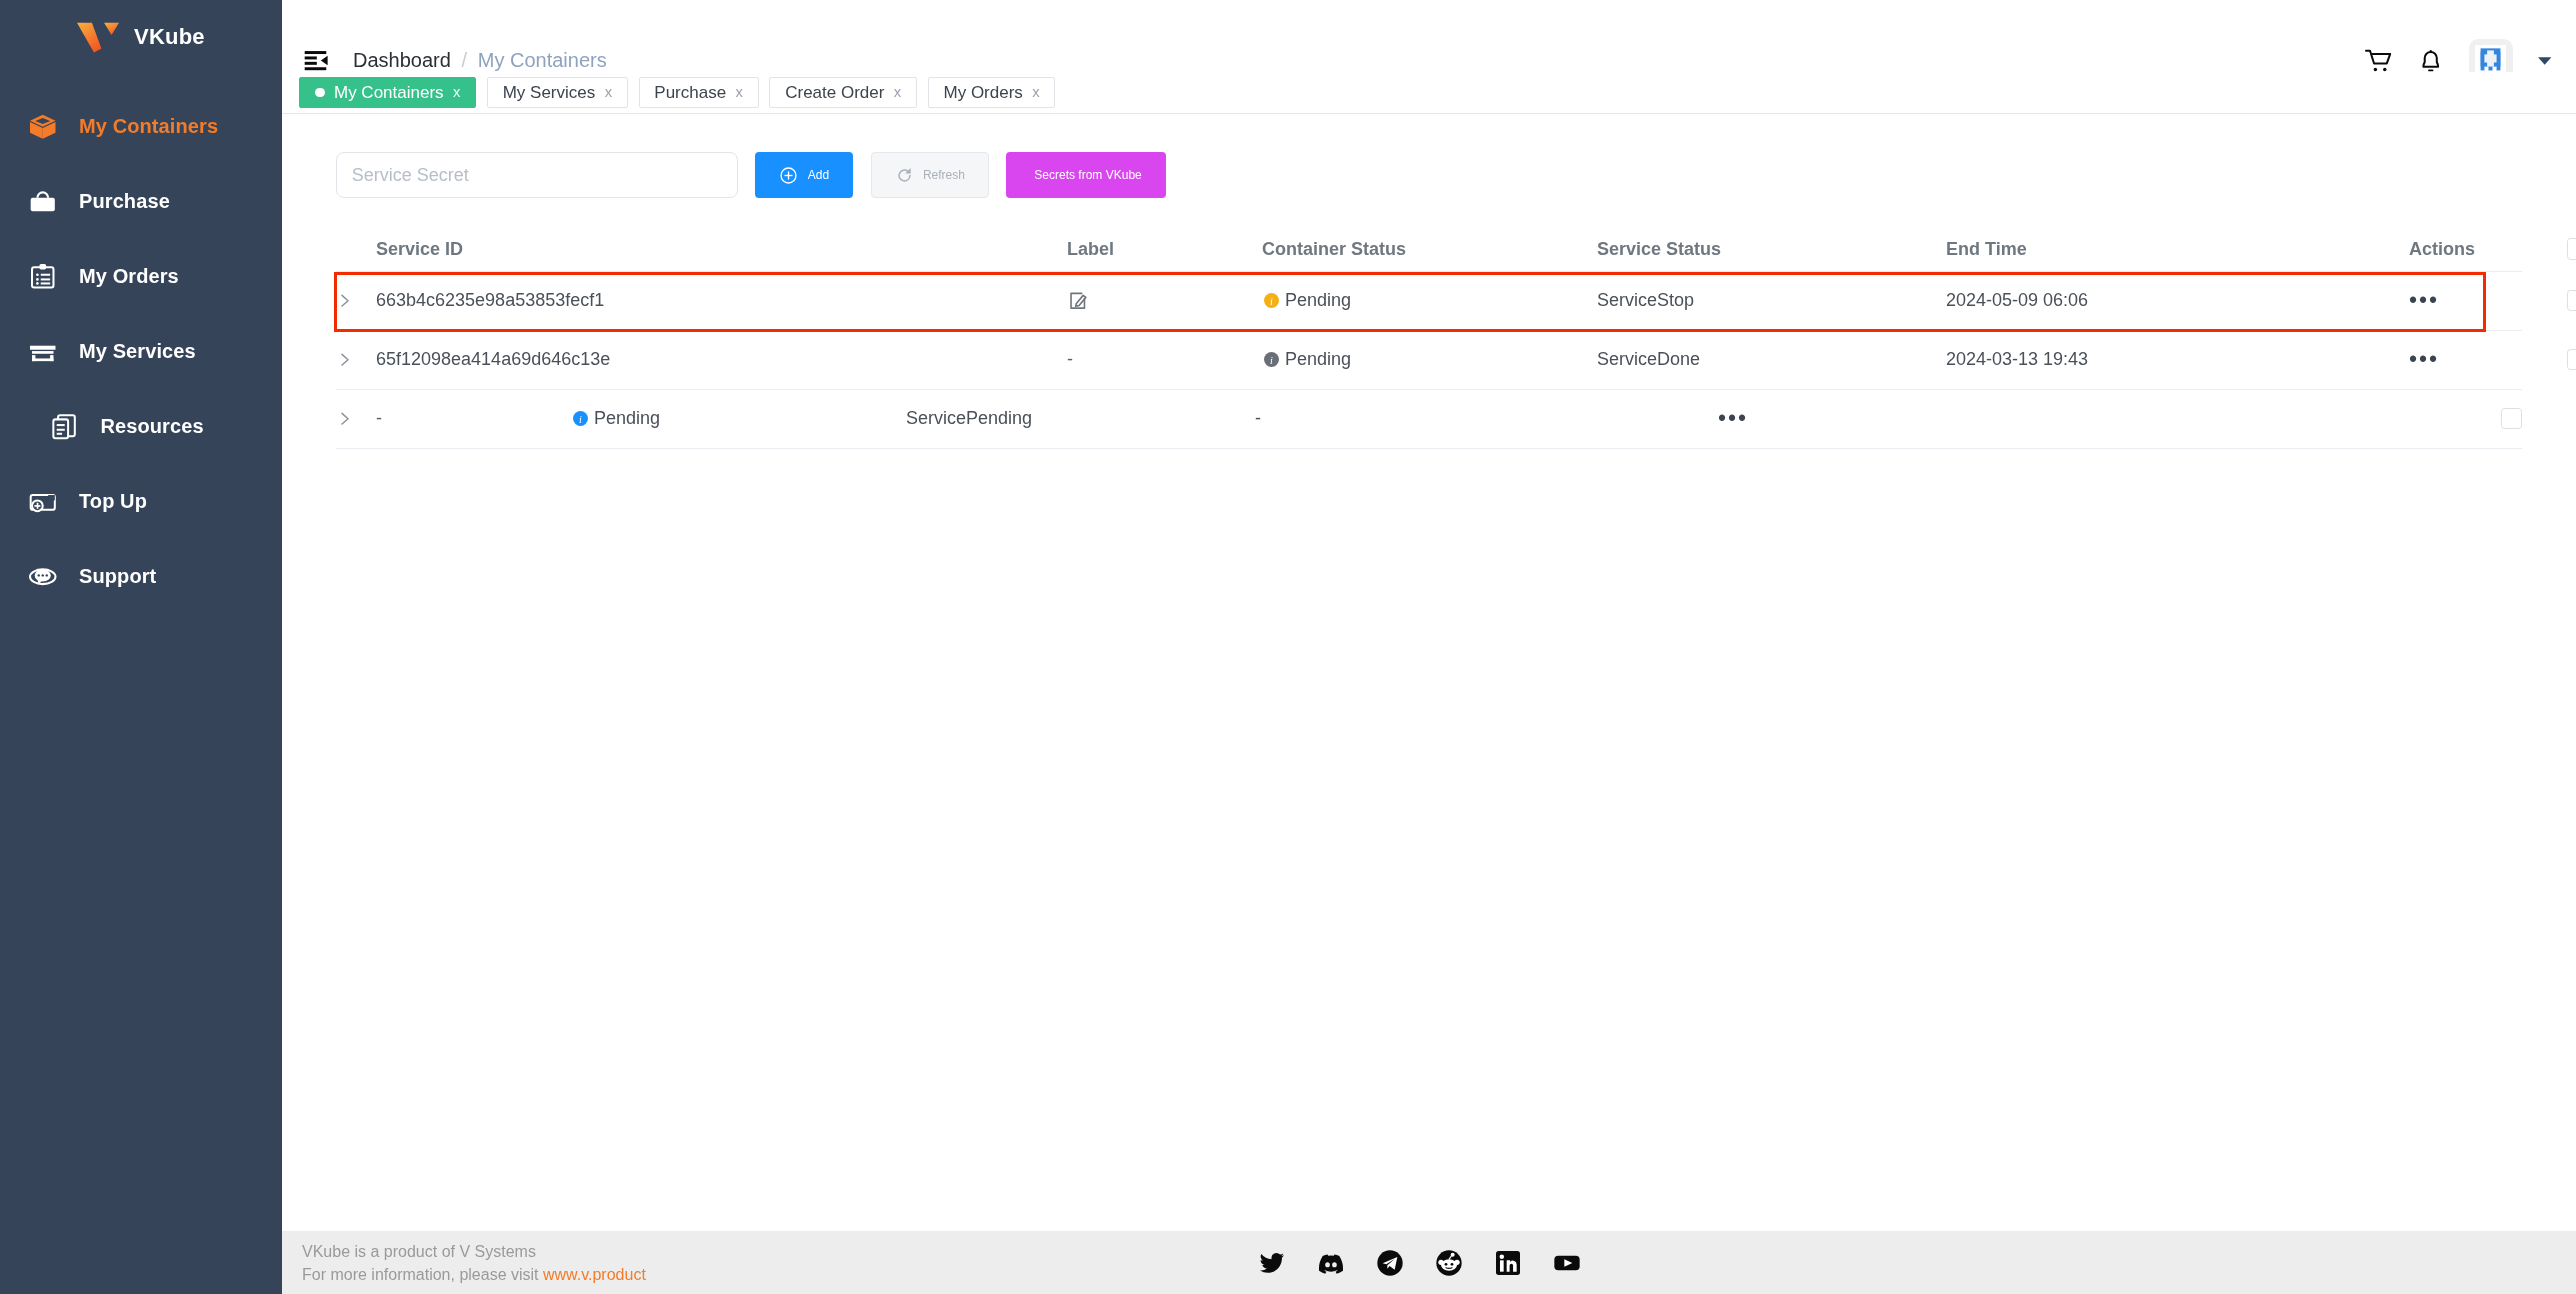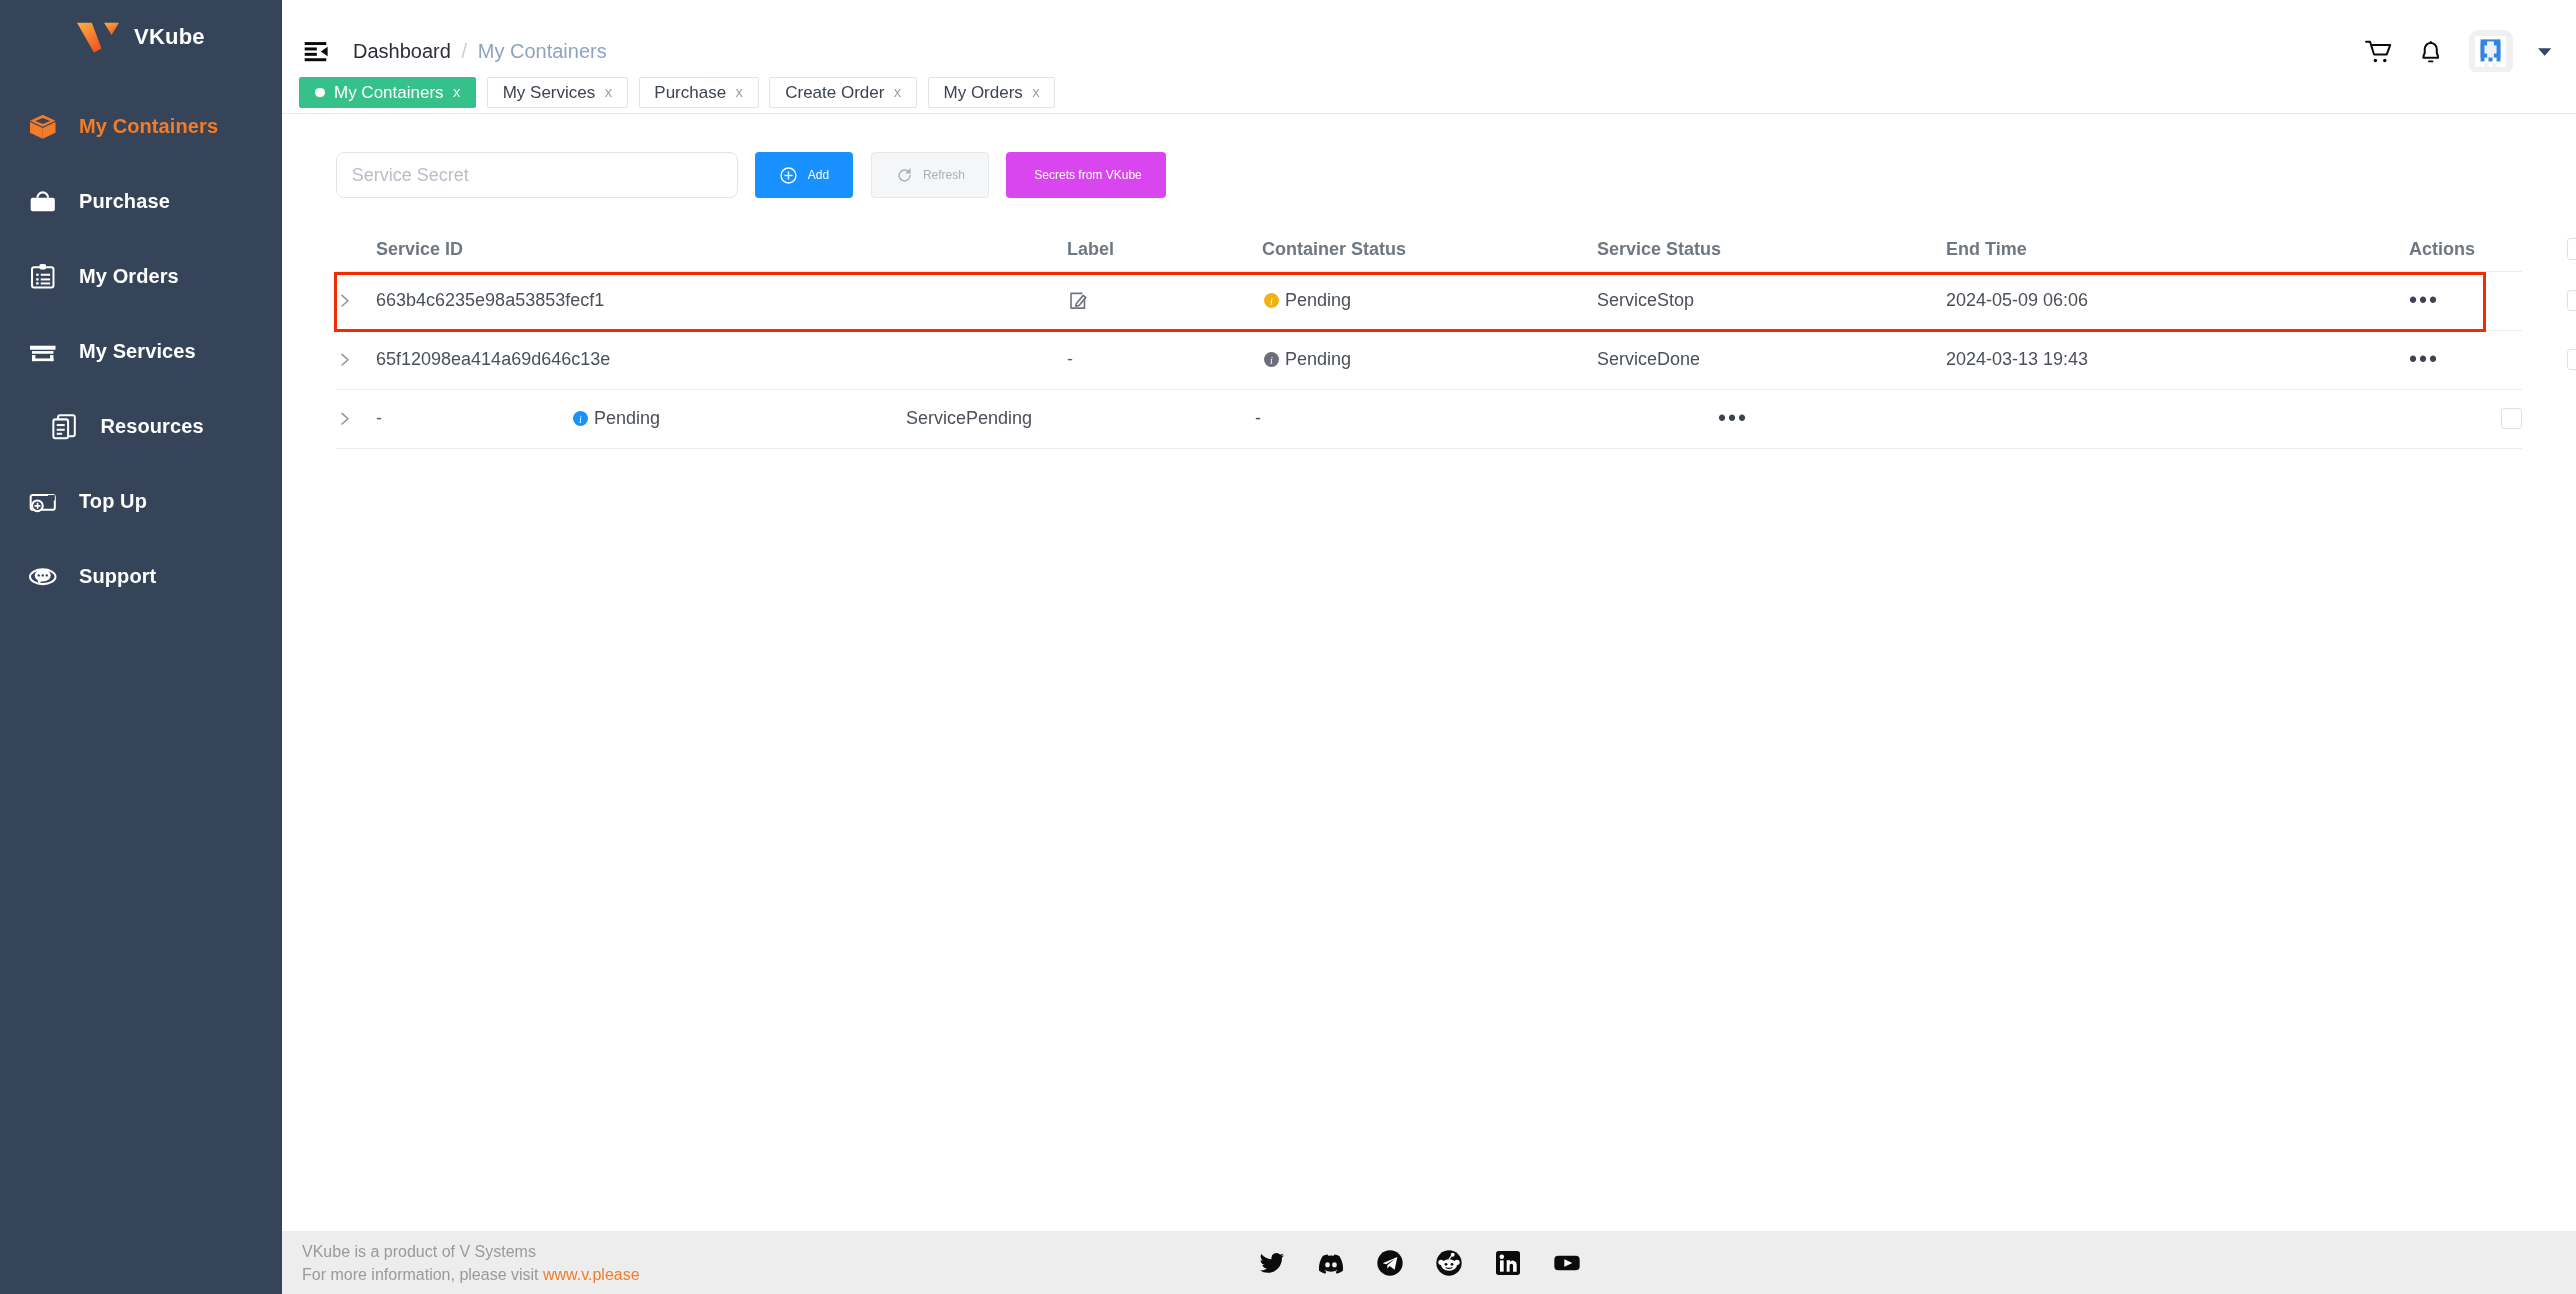--- a/index.html
+++ b/index.html
@@ -36,21 +36,21 @@
     cursor: pointer;
     color: #ffffff;
   }
   .nav-item .nav-ico { width: 29.5px; height: 29.5px; flex: 0 0 29.5px; display:block; }
   .nav-item .nav-label { font-size: 20px; font-weight: bold; letter-spacing: 0.1px; white-space: nowrap; }
   .nav-item.active { color: #f47b28; }
   .nav-item.active .nav-label { color: #f47b28; }
 
   
   #header {
-    position: absolute; left: 282px; top: 8px;
+    position: absolute; left: 282px; top: 17px;
     width: 2294px; height: 88px;
     background: #ffffff;
     border-bottom: 0.7px solid #e9ecf0;
     display: flex; align-items: center;
   }
   .hdr-left { display: flex; align-items: center; gap: 20px; padding-left: 20px; }
   .fold-icon { width: 31px; height: 31px; display:block; cursor: pointer; }
   .crumbs { display: flex; align-items: center; gap: 10.7px; font-size: 20px; }
   .crumb-root { color: #2b2f36; }
   .crumb-sep { color: #c8cdd4; }
@@ -489,21 +489,21 @@
 
     <div id="row-highlight"></div>
 
   </div>
 </div>
 
 <div id="footer">
   <div class="foot-text">
     <div>VKube is a product of V Systems</div>
     <div>
-      <span>For more information, please visit </span><a class="foot-link">www.v.please</a>
+      <span>For more information, please visit </span><a class="foot-link">www.v.product</a>
     </div>
   </div>
 
   <div class="socials">
     <svg class="soc" viewBox="0 0 42 42">
       <path d="M39 9.5 a15 15 0 0 1 -4.3 1.2 a7.5 7.5 0 0 0 3.3 -4.1 a15 15 0 0 1 -4.8 1.8 a7.5 7.5 0 0 0 -12.8 6.8 A21.3 21.3 0 0 1 5 7.4 a7.5 7.5 0 0 0 2.3 10 a7.4 7.4 0 0 1 -3.4 -0.9 a7.5 7.5 0 0 0 6 7.4 a7.5 7.5 0 0 1 -3.4 0.1 a7.5 7.5 0 0 0 7 5.2 A15 15 0 0 1 3 32.3 a21.2 21.2 0 0 0 11.5 3.4 c13.8 0 21.4 -11.5 21.4 -21.4 v-1 A15.3 15.3 0 0 0 39 9.5 z"></path>
     </svg>
     <svg class="soc" viewBox="0 0 42 42">
       <path d="M33.5 10.5 a30 30 0 0 0 -7.5 -2.3 l-0.9 1.9 a27 27 0 0 0 -8.2 0 l-0.9 -1.9 a30 30 0 0 0 -7.5 2.3 C3.7 18 2.5 25.3 3.1 32.5 a30 30 0 0 0 9.2 4.6 l1.9 -3.1 a19 19 0 0 1 -3 -1.5 l0.7 -0.6 a21 21 0 0 0 18.2 0 l0.7 0.6 a19 19 0 0 1 -3 1.5 l1.9 3.1 a30 30 0 0 0 9.2 -4.6 c0.7 -8.3 -1.2 -15.5 -5.4 -22 z M15.8 27.5 a3.5 3.9 0 1 1 0 -7.8 a3.5 3.9 0 0 1 0 7.8 z m10.4 0 a3.5 3.9 0 1 1 0 -7.8 a3.5 3.9 0 0 1 0 7.8 z"></path>
     </svg>

